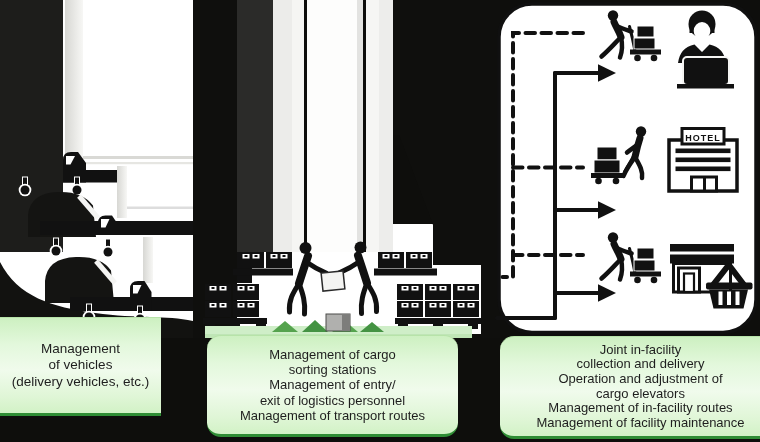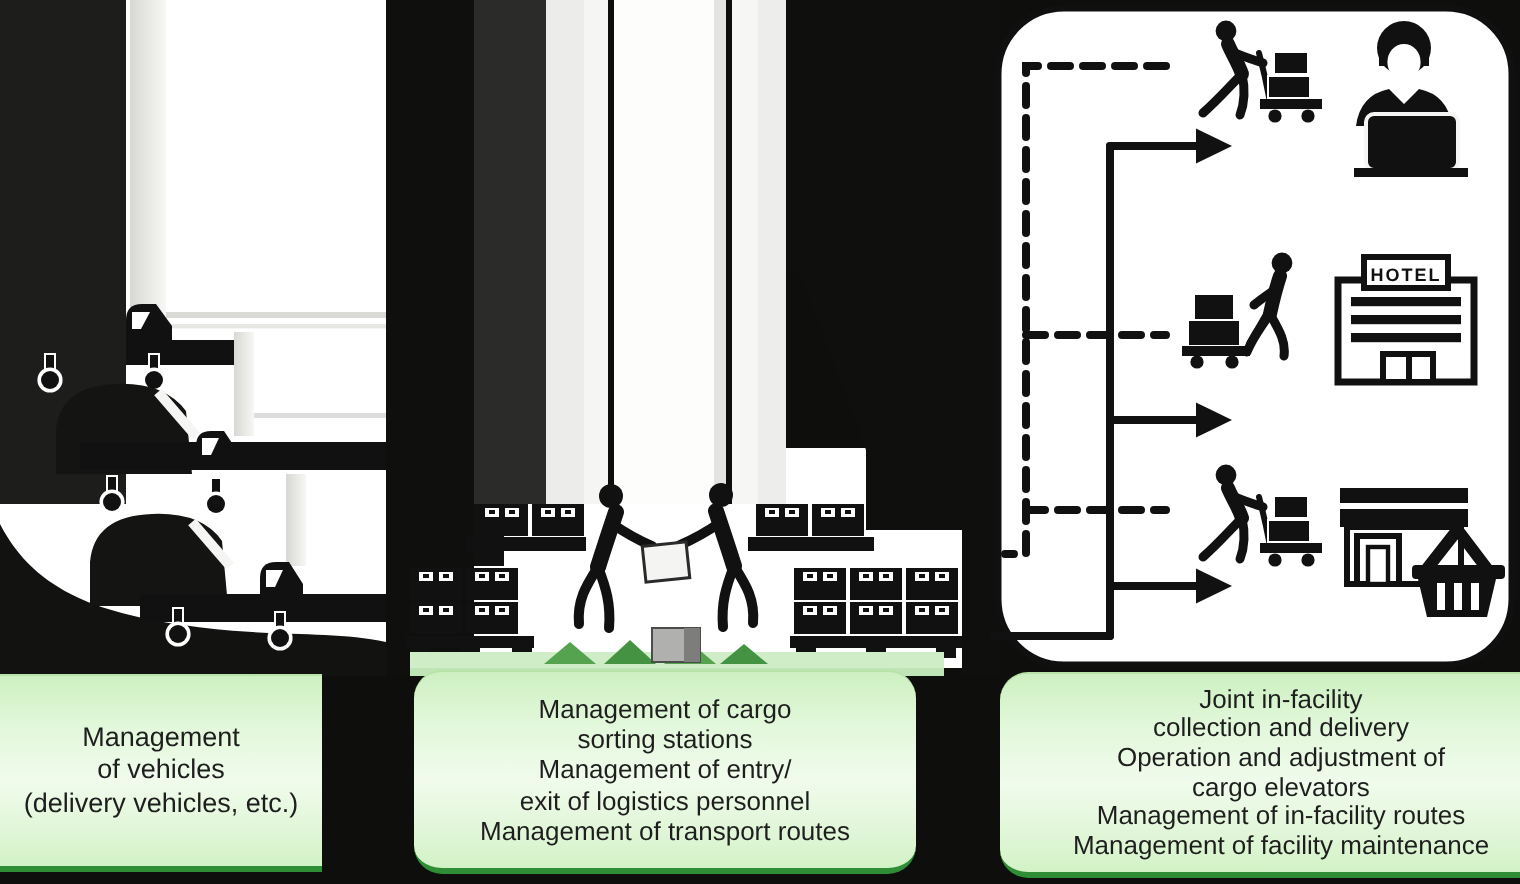--- a/index.html
+++ b/index.html
@@ -9,21 +9,21 @@
   }
   .art{position:absolute;left:0;top:0;}
   .label{
     position:absolute;display:flex;align-items:center;justify-content:center;
     background:linear-gradient(180deg,#cdf0c1 0%,#e3f8dc 28%,#f0fbec 55%,#e0f6d7 82%,#d2f2c6 100%);
     border-top:1px solid #b7e3a9;
     border-bottom:3px solid #2f8d35;
     color:#1e1e1e;text-align:center;
   }
   .label .txt{white-space:pre-line;width:100%;}
-  .label-left{left:0;top:337px;width:161px;height:95px;font-size:13.5px;line-height:16.2px;}
+  .label-left{left:0;top:317px;width:161px;height:95px;font-size:13.5px;line-height:16.2px;}
   .label-mid{left:207px;top:335px;width:251px;height:98px;border-radius:14px;font-size:13px;line-height:15.3px;}
   .label-right{left:476px;top:336px;width:281px;height:99px;border-radius:14px;font-size:13px;line-height:14.6px;margin-left:24px;}
   .stroke-ink{stroke:#111;fill:none;stroke-linecap:round;}
   text.hotel{
     font-family:"Liberation Sans",sans-serif;font-weight:bold;font-size:9px;
     letter-spacing:1px;fill:#111;text-anchor:middle;
   }
 </style>
 </head>
 <body>

